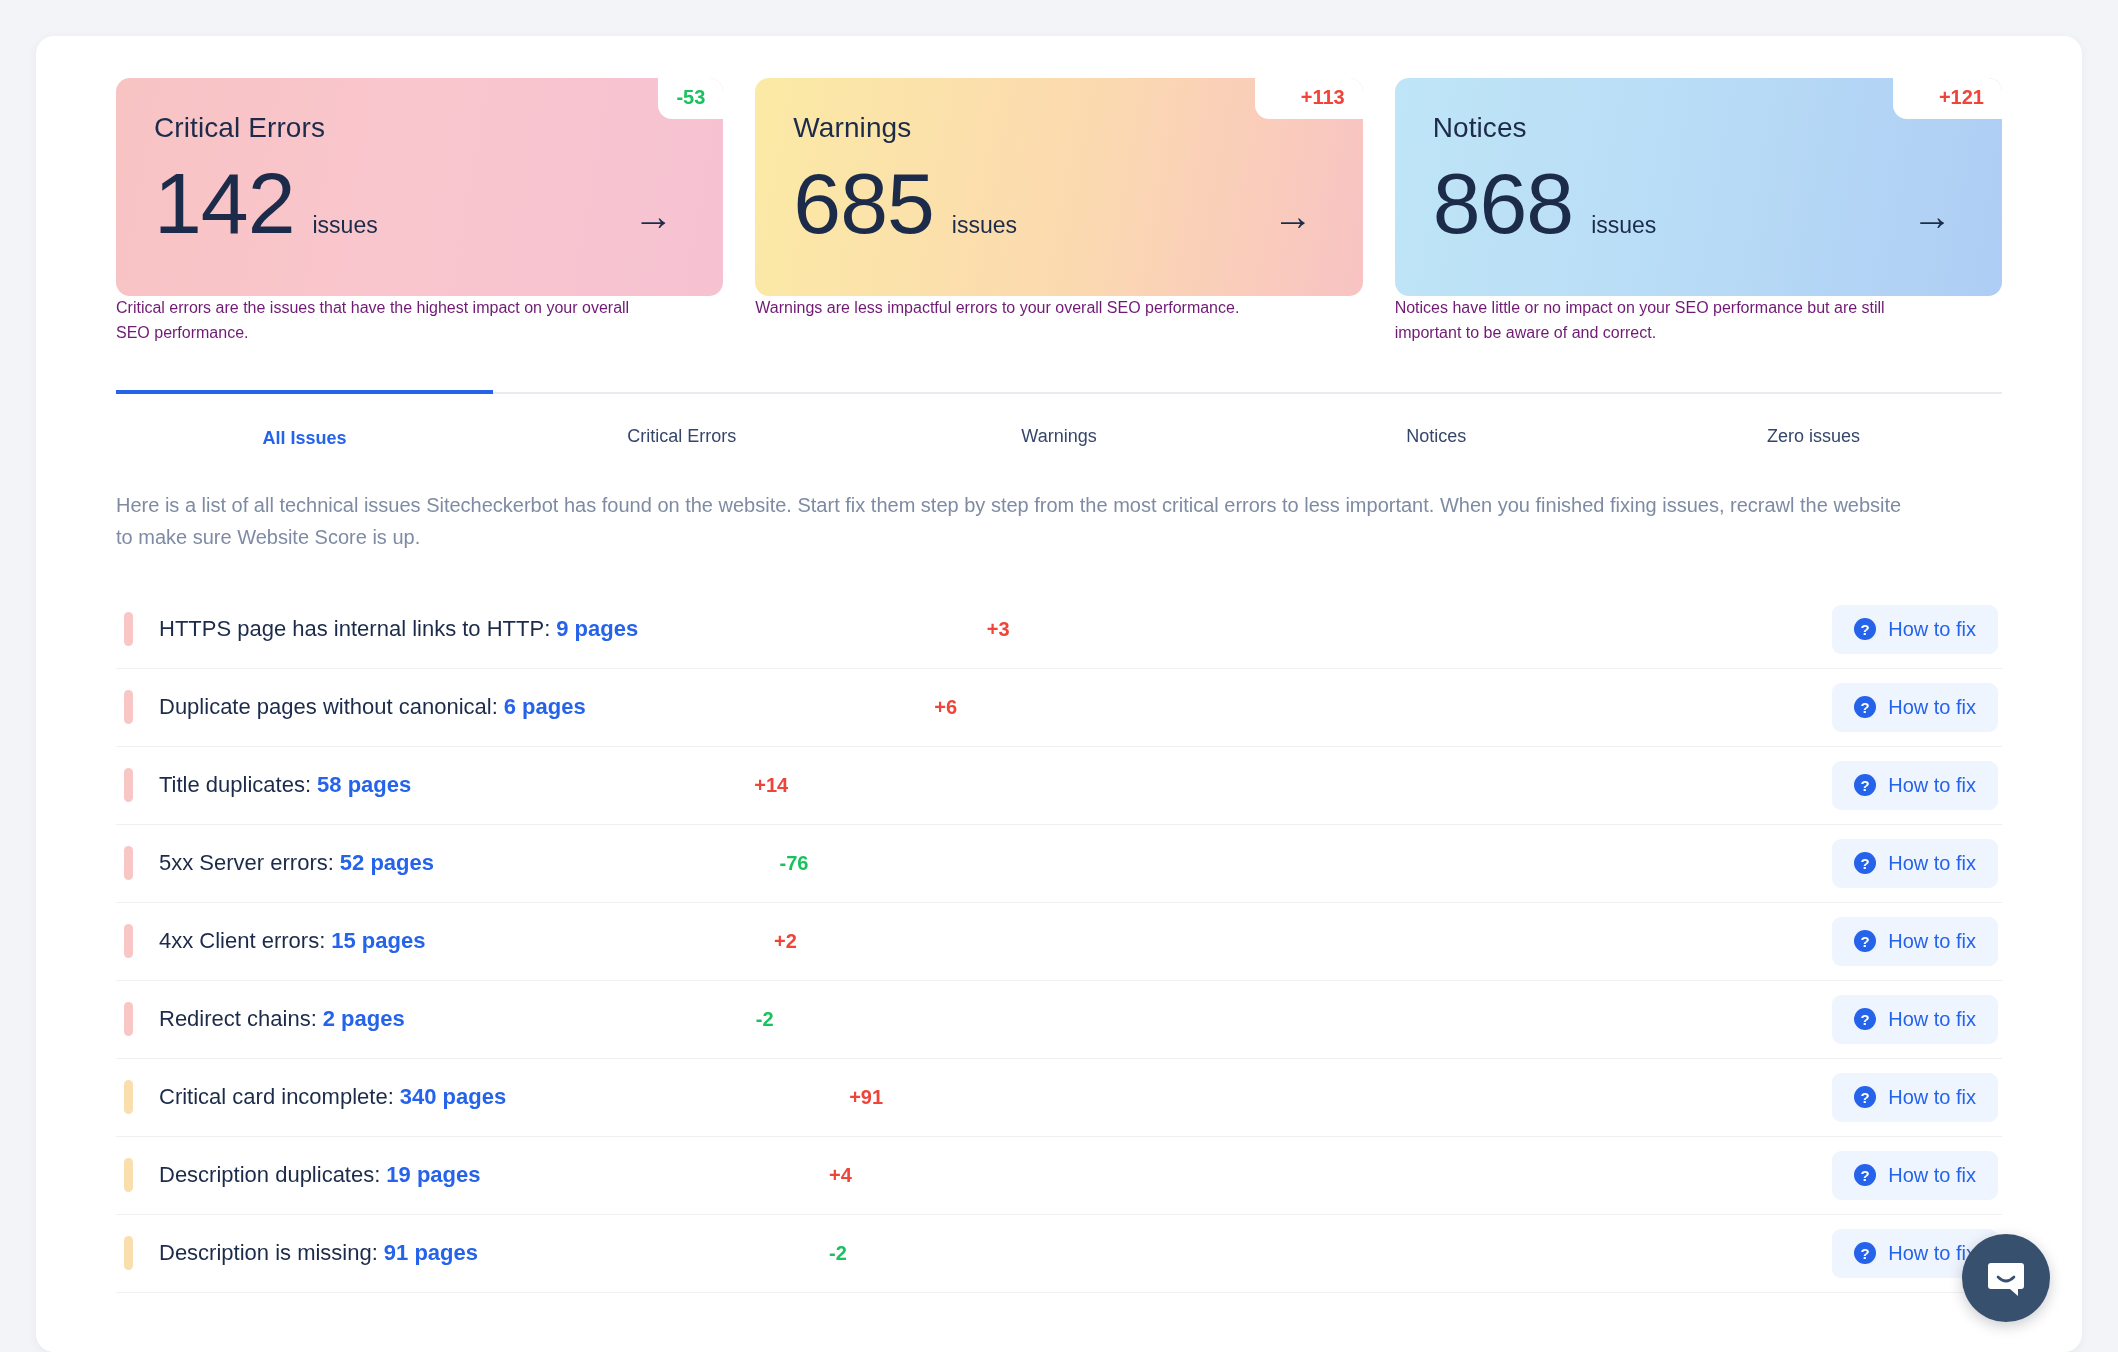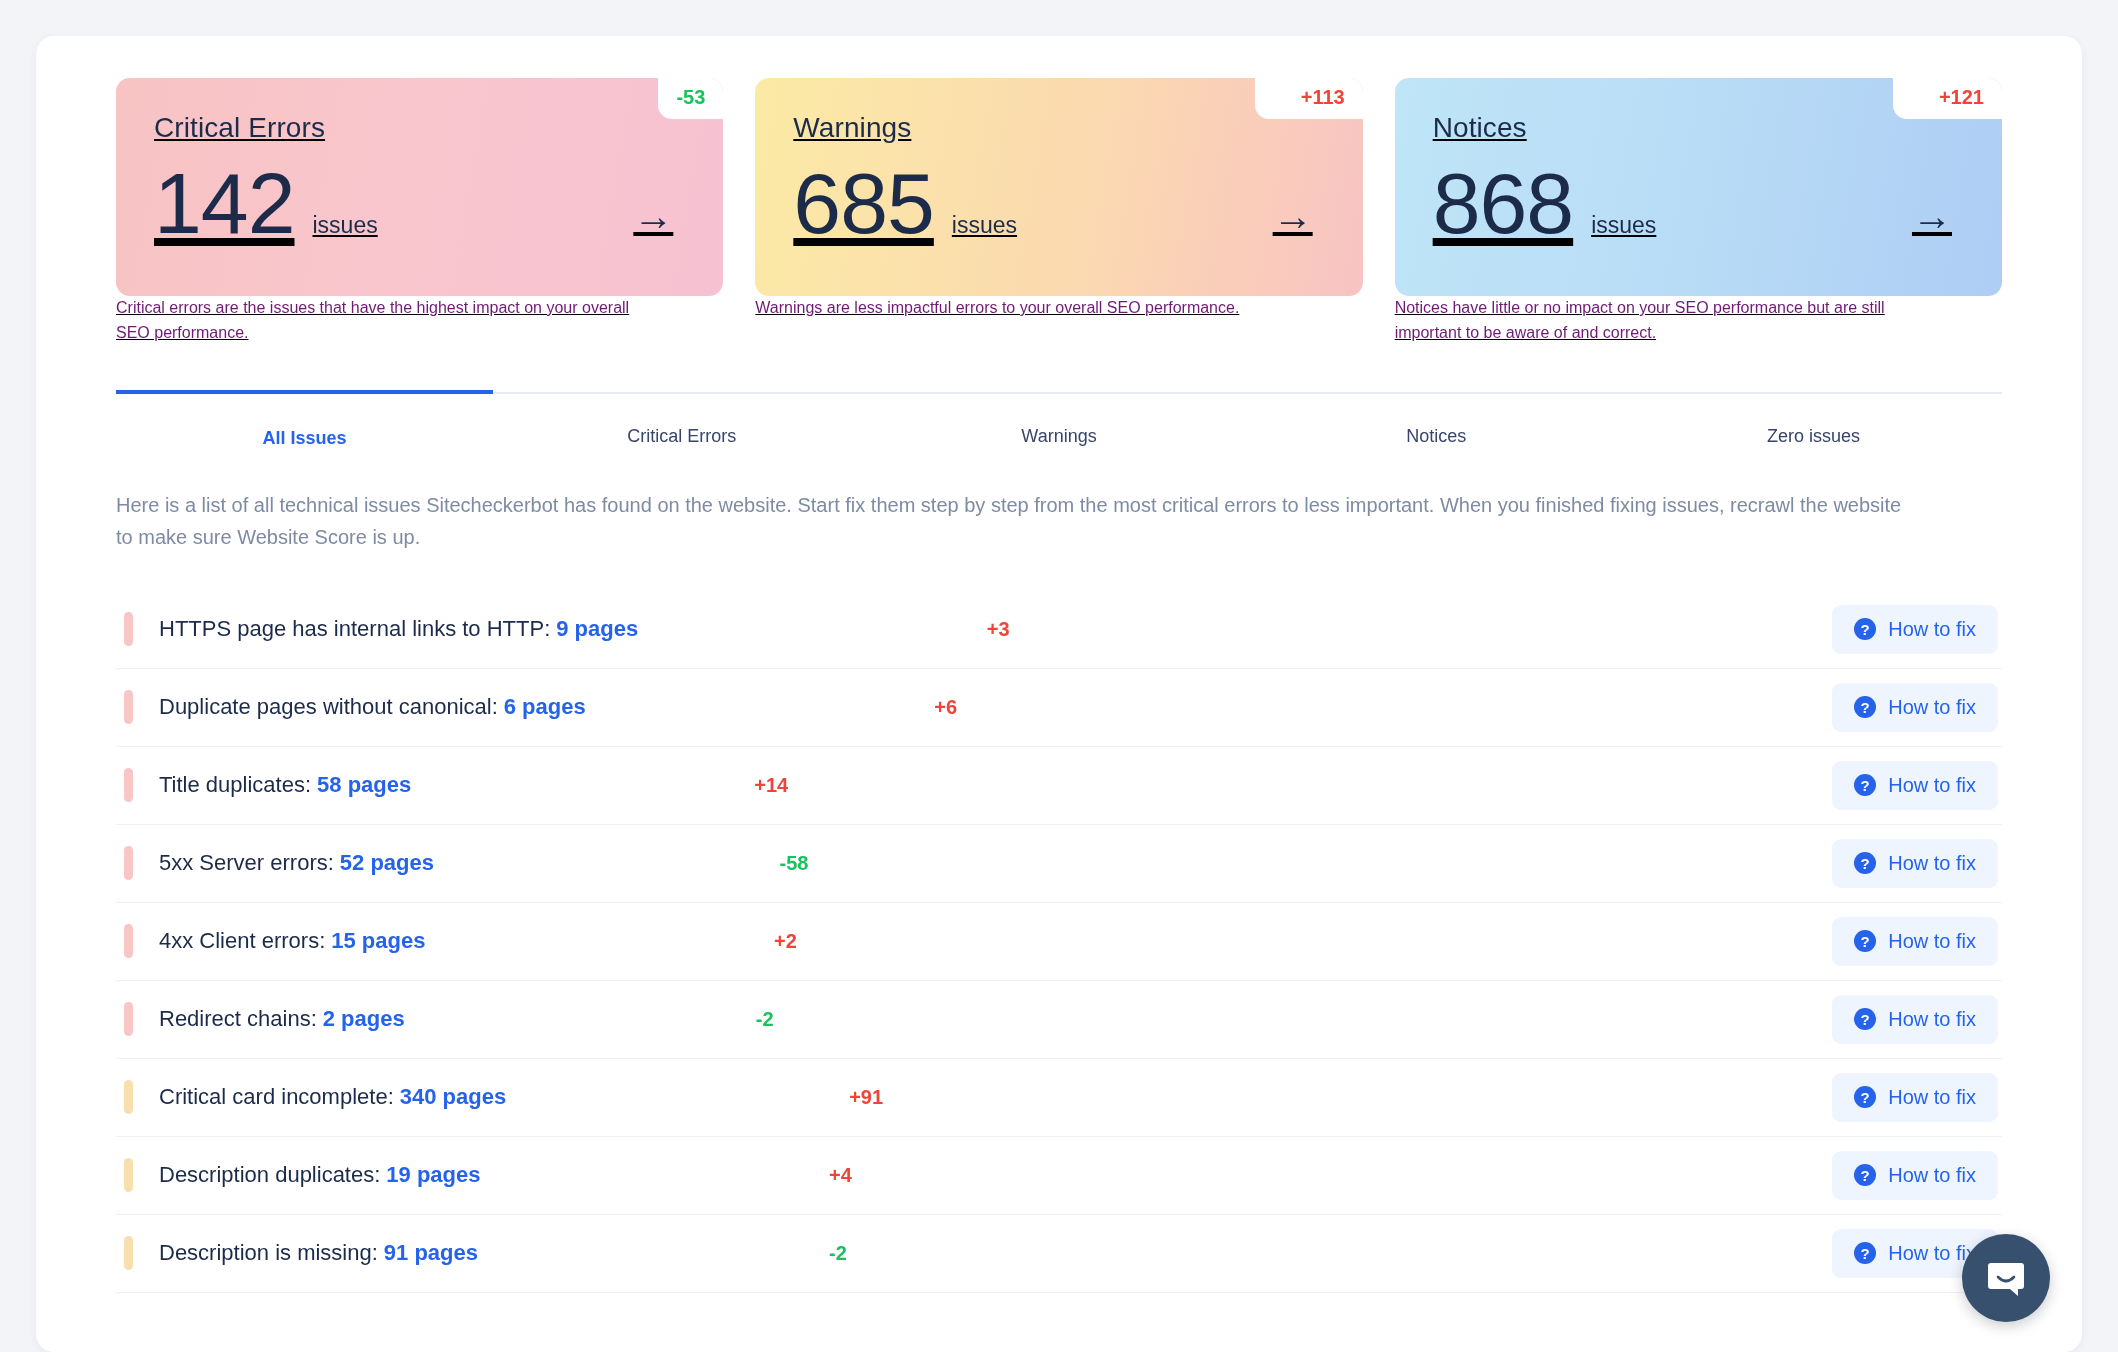--- a/index.html
+++ b/index.html
@@ -24,21 +24,21 @@
     box-shadow: 0 2px 10px rgba(16,24,40,0.05);
     overflow: hidden;
   }
 
   
   .cards {
     display: flex;
     gap: 32px;
     padding: 42px 80px 0 80px;
   }
-  .card-col { flex: 1 1 0; min-width: 0; text-decoration: underline; }
+  .card-col { flex: 1 1 0; min-width: 0; }
   .card {
     position: relative;
     height: 218px;
     border-radius: 14px;
     padding: 34px 38px 0 38px;
     overflow: hidden;
   }
   .card.critical { background: linear-gradient(100deg,#f8c3c3 0%, #f9c6cd 45%, #f6c2d2 100%); }
   .card.warnings { background: linear-gradient(100deg,#fbeaa5 0%, #fbd9b0 55%, #f8c3c3 100%); }
   .card.notices  { background: linear-gradient(100deg,#bfe5f7 0%, #b8dcf6 50%, #aecdf4 100%); }
@@ -297,21 +297,21 @@
           <div class="issue-change chg-up">+14</div>
           <div class="issue-spacer"></div>
           <button class="fix-btn">
             <span class="q-icon">?</span>
             <span>How to fix</span>
           </button>
         </div>
         <div class="issue-row">
           <span class="issue-marker marker-critical"></span>
           <div class="issue-label"><span>5xx Server errors:</span><a class="issue-count">52 pages</a></div>
-          <div class="issue-change chg-down">-58</div>
+          <div class="issue-change chg-down">-76</div>
           <div class="issue-spacer"></div>
           <button class="fix-btn">
             <span class="q-icon">?</span>
             <span>How to fix</span>
           </button>
         </div>
         <div class="issue-row">
           <span class="issue-marker marker-critical"></span>
           <div class="issue-label"><span>4xx Client errors:</span><a class="issue-count">15 pages</a></div>
           <div class="issue-change chg-up">+2</div>

